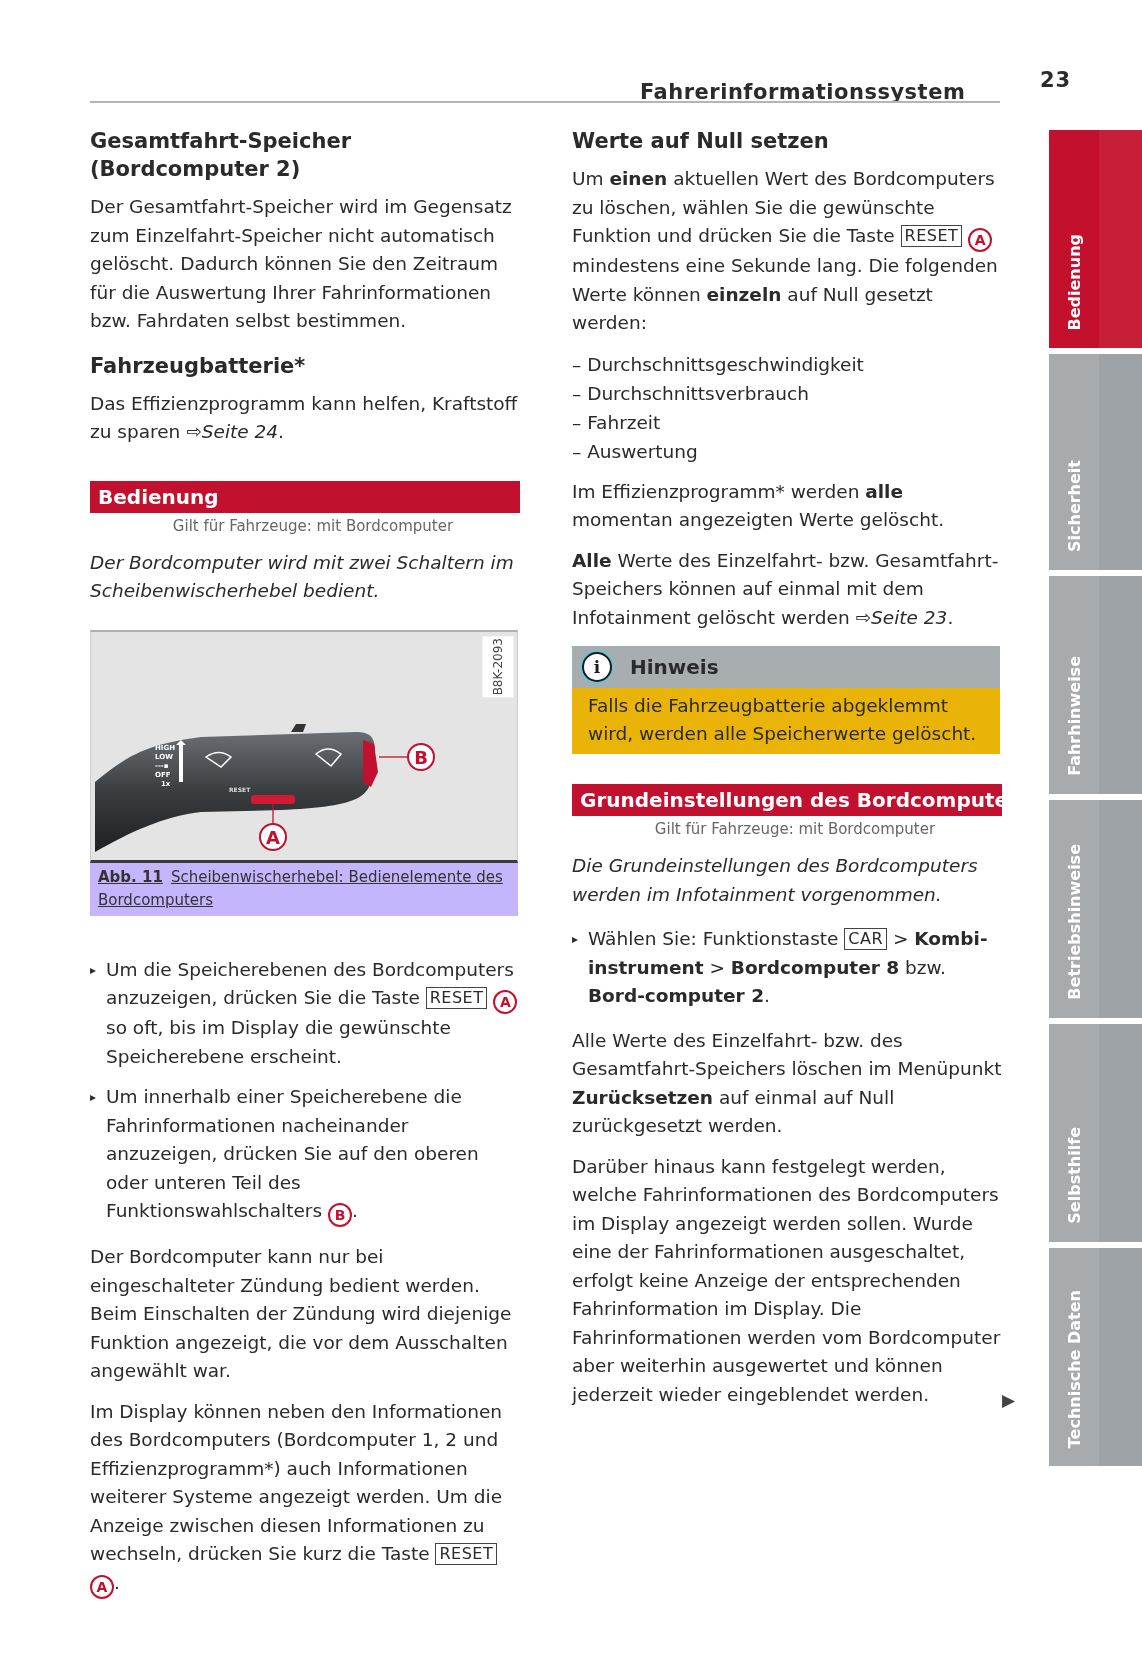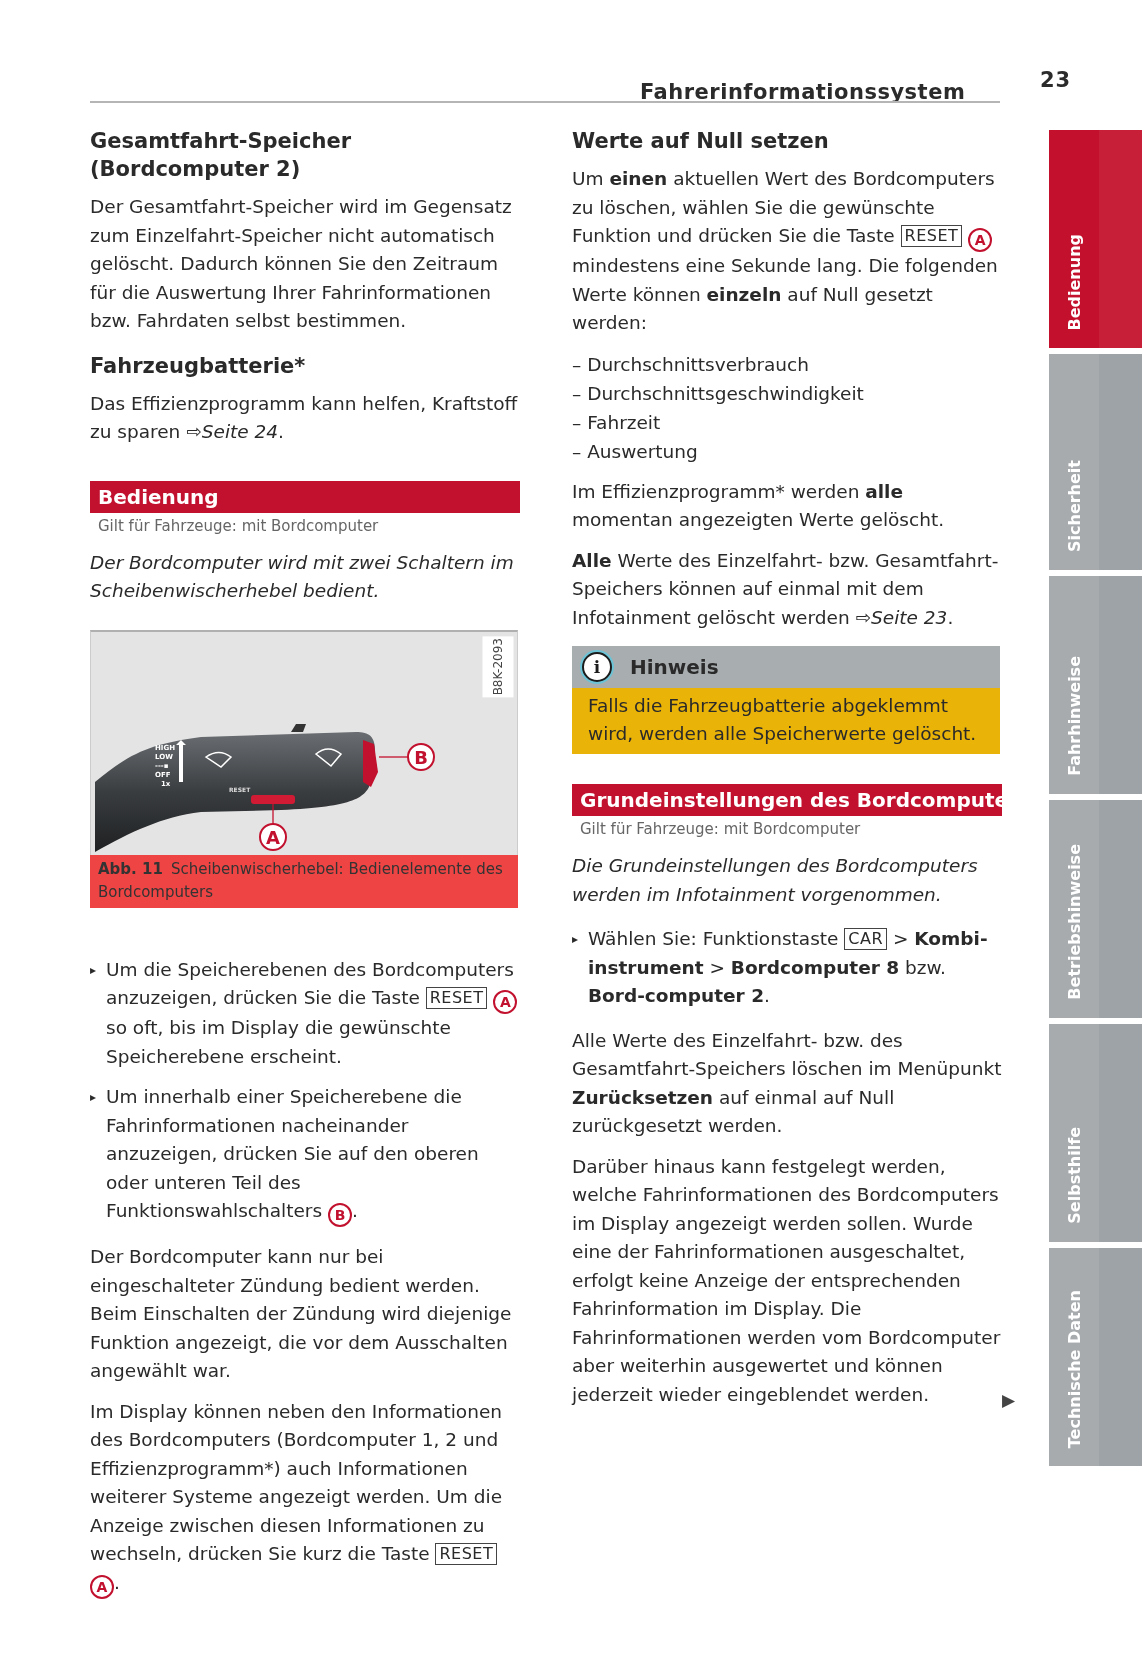--- a/index.html
+++ b/index.html
@@ -16,39 +16,39 @@
   .col-left { left: 90px; top: 127px; }
   .col-right { left: 572px; top: 127px; }
   .col p { margin: 0 0 12px 0; }
   h3 { font-size: 21px; font-weight: bold; margin: 0 0 10px 0; line-height: 28px; }
   .ital { font-style: italic; }
   .bar {
     background: #c2112e; color: #fff; font-weight: bold; font-size: 20px;
     padding: 0 8px; height: 32px; line-height: 32px; margin: 0;
     white-space: nowrap; overflow: hidden;
   }
-  .gilt { font-size: 15px; color: #666; line-height: 22px; margin: 2px 0 12px 8px; }
+  .gilt { font-size: 15px; color: #666; line-height: 22px; margin: 2px 0 12px 16px; text-align: center; }
   .key {
     display: inline-block; border: 1.5px solid #444; padding: 0 3px; line-height: 20px;
     font-size: 16px; letter-spacing: 0.5px; vertical-align: 1px;
   }
   .circ {
     display: inline-block; width: 20px; height: 20px; border: 2px solid #c2112e; border-radius: 50%;
     color: #c2112e; font-weight: bold; font-size: 14px; line-height: 20px; text-align: center;
     vertical-align: -3px; box-sizing: content-box;
   }
   .bullet { padding-left: 16px; position: relative; margin: 0; }
   .bullet .tri { position: absolute; left: 0; top: 0; font-size: 12px; }
   .dash-list { margin: 0 0 12px 0; padding: 0; list-style: none; }
   .dash-list li { line-height: 29px; }
 
   .figure { position: relative; width: 428px; height: 300px; margin: 24px 0 26px 0; }
   .fig-img { position: absolute; left: 0; top: 0; width: 426px; height: 228px; background: #e4e4e4; border-top: 2px solid #b0b0b0; border-left: 1px solid #ccc; border-right: 1px solid #ccc; border-bottom: 3px solid #3a3a3a; }
   .fig-code { position: absolute; right: 4px; top: 4px; writing-mode: vertical-rl; transform: rotate(180deg); font-size: 12px; color: #444; background: #fff; padding: 2px 1px; }
-  .fig-cap { position: absolute; left: 0; top: 225px; width: 412px; background: #ef4444; font-size: 15px; line-height: 23px; padding: 3px 8px 4px 8px; color: #333; }
+  .fig-cap { position: absolute; left: 0; top: 233px; width: 412px; background: #c4b5fd; font-size: 15px; line-height: 23px; padding: 3px 8px 4px 8px; color: #333; text-decoration: underline; }
   .fig-cap b { margin-right: 8px; }
 
   .hinweis { margin: 14px 0 30px 0; width: 428px; }
   .hinweis-head { background: #a8adb0; height: 42px; display: flex; align-items: center; padding-left: 10px; font-weight: bold; font-size: 20px; }
   .hinweis-head .info { width: 26px; height: 26px; border: 2px solid #1c1c1c; border-radius: 50%; background: #fff; color: #1c1c1c; text-align: center; line-height: 26px; font-family: "DejaVu Serif", serif; font-weight: bold; font-size: 17px; margin-right: 18px; box-shadow: 0 0 0 2px #6cc3d6; }
   .hinweis-body { background: #eab308; padding: 4px 16px 6px 16px; line-height: 28px; }
 
   .cont-arrow { position: absolute; left: 1002px; top: 1390px; font-size: 17px; color: #444; }
 
   .tabs { position: absolute; left: 1049px; top: 130px; width: 93px; }
@@ -144,22 +144,22 @@
     <span>Um</span>
     <b>einen</b>
     <span>aktuellen Wert des Bordcomputers zu löschen, wählen Sie die gewünschte Funktion und drücken Sie die Taste</span>
     <span class="key">RESET</span>
     <span class="circ">A</span>
     <span>mindestens eine Sekunde lang. Die folgenden Werte können</span>
     <b>einzeln</b>
     <span>auf Null gesetzt werden:</span>
   </p>
   <ul class="dash-list">
+    <li>– Durchschnittsgeschwindigkeit</li>
     <li>– Durchschnittsverbrauch</li>
-    <li>– Durchschnittsgeschwindigkeit</li>
     <li>– Fahrzeit</li>
     <li>– Auswertung</li>
   </ul>
   <p>
     <span>Im Effizienzprogramm* werden</span>
     <b>alle</b>
     <span>momentan angezeigten Werte gelöscht.</span>
   </p>
   <p>
     <b>Alle</b>

